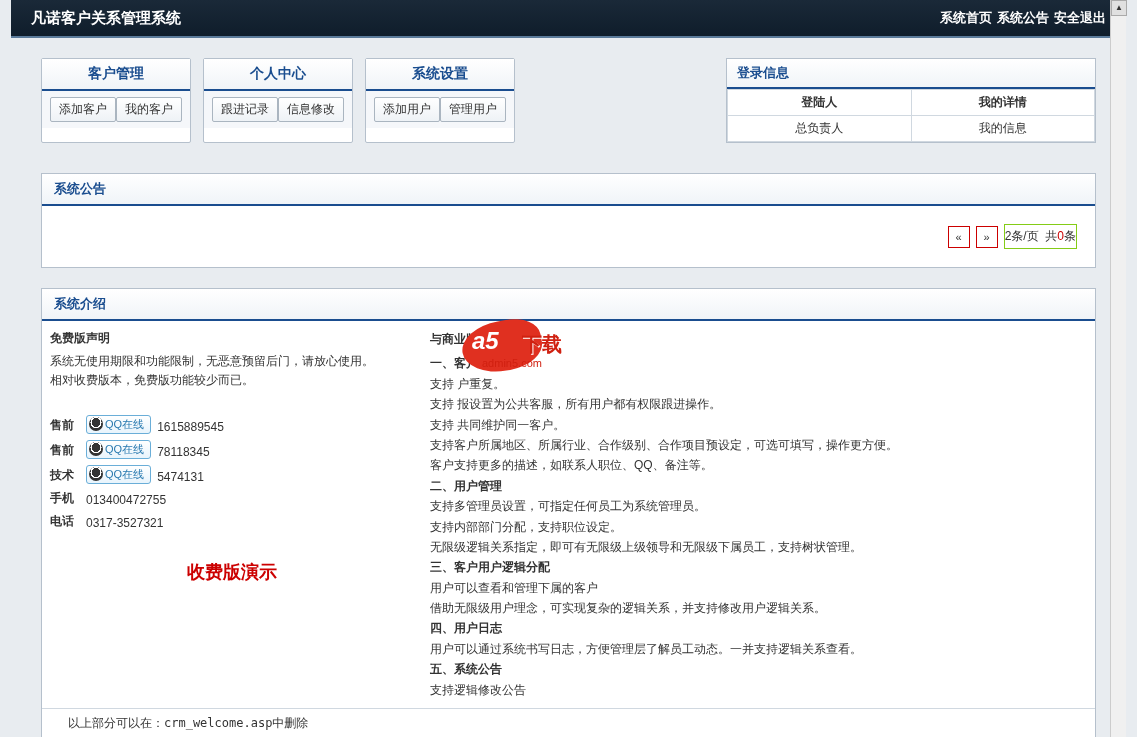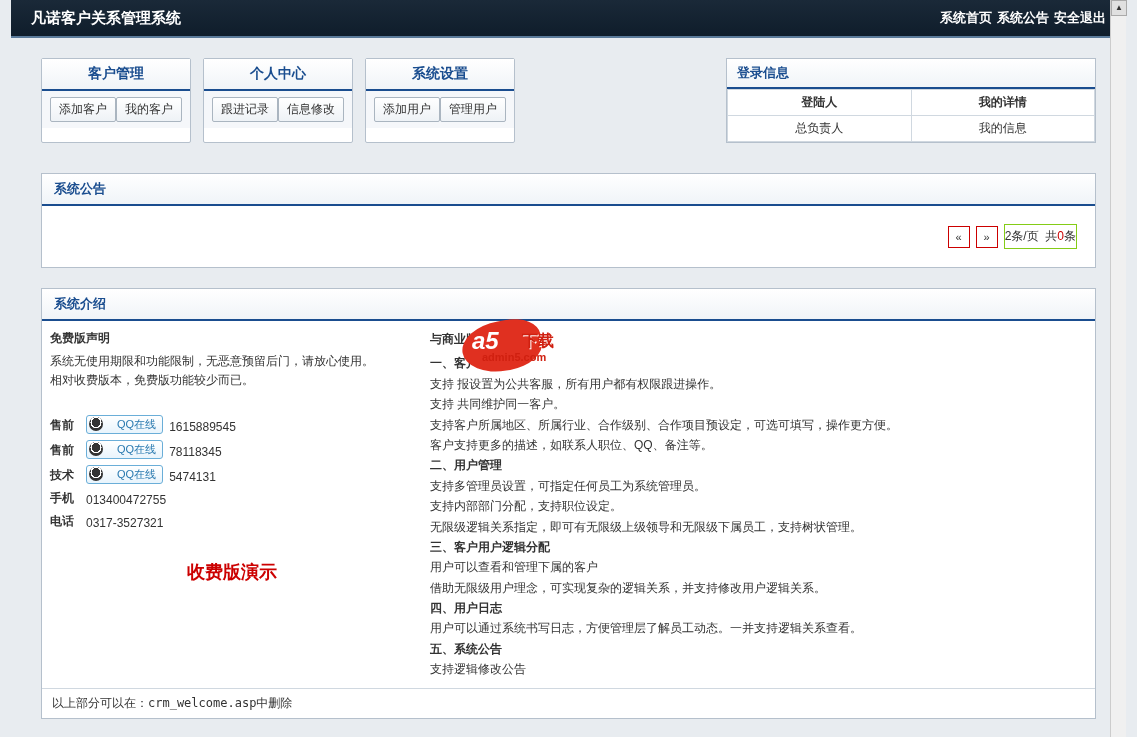--- a/index.html
+++ b/index.html
@@ -28,33 +28,33 @@
 .pager-btn { border: 1px solid #c00; width: 22px; height: 22px; display: flex; align-items: center; justify-content: center; cursor: pointer; background: #fff; color: #333; font-size: 11px; }
 .pager-text { border: 1px solid #84cc16; padding: 3px 0; font-size: 12px; }
 .pager-text .red { color: #c00; }
 .intro-body { display: flex; }
 .intro-left { width: 380px; padding: 8px; }
 .intro-right { flex: 1; padding: 8px; position: relative; }
 .intro-h { font-weight: bold; margin-bottom: 4px; }
 .intro-left p { line-height: 1.6; }
 .contact-row { display: flex; align-items: flex-end; gap: 6px; margin-top: 6px; }
 .contact-label { font-weight: bold; width: 30px; }
-.qq-badge { display: inline-flex; align-items: center; border: 1px solid #6aaed8; border-radius: 3px; background: linear-gradient(#fff,#e8f4fc); padding: 1px 6px 1px 2px; font-size: 11px; color: #2a7ab0; gap: 14px; }
+.qq-badge { display: inline-flex; align-items: center; border: 1px solid #6aaed8; border-radius: 3px; background: linear-gradient(#fff,#e8f4fc); padding: 1px 6px 1px 2px; font-size: 11px; color: #2a7ab0; gap: 2px; }
 .qq-icon { width: 14px; height: 14px; background: radial-gradient(circle at 50% 40%, #333 40%, #fff 41% 50%, #333 51%); border-radius: 50%; display: inline-block; }
 .demo-link { color: #c00; font-weight: bold; font-size: 18px; text-align: center; margin-top: 30px; cursor: pointer; }
 .intro-right p { line-height: 1.7; }
 .section-h { font-weight: bold; }
-.footer-note { padding: 6px 10px; border-top: 1px solid #d0d8e0; font-size: 12px; font-family: SimSun, monospace; }
+.footer-note { padding: 6px 26px; border-top: 1px solid #d0d8e0; font-size: 12px; font-family: SimSun, monospace; }
 .scrollbar { position: absolute; right: 0; top: 0; width: 16px; height: 100%; background: #f0f0f0; border-left: 1px solid #ccc; }
 .scroll-up { width: 16px; height: 16px; background: #e0e0e0; border: 1px solid #aaa; font-size: 8px; text-align: center; line-height: 14px; }
 .a5-logo { position: absolute; left: 40px; top: 0px; width: 130px; height: 55px; pointer-events: none; }
 .a5-red { position: absolute; left: 0; top: 0; width: 80px; height: 50px; background: #e03020; border-radius: 50% 40% 45% 50%; transform: rotate(-10deg); }
 .a5-text { position: absolute; left: 10px; top: 6px; color: #fff; font-weight: bold; font-size: 24px; font-style: italic; }
-.a5-dl { position: absolute; left: 60px; top: 10px; color: #d02010; font-weight: bold; font-size: 16px; text-shadow: 1px 1px 0 #fff; }
-.a5-domain { position: absolute; left: 20px; top: 30px; color: #d02010; font-size: 11px; font-weight: bold; }
+.a5-dl { position: absolute; left: 60px; top: 10px; color: #d02010; font-weight: bold; font-size: 20px; text-shadow: 1px 1px 0 #fff; }
+.a5-domain { position: absolute; left: 20px; top: 36px; color: #d02010; font-size: 11px; font-weight: normal; }
 </style>
 </head>
 <body>
 
 <div class="page">
   <div class="header">
     <div class="header-title">凡诺客户关系管理系统</div>
     <div class="header-nav">
       <a>系统首页</a>
       <a>系统公告</a>
@@ -157,20 +157,21 @@
           </div>
           <div class="contact-row">
             <span class="contact-label">电话</span>
             <span>0317-3527321</span>
           </div>
           <div class="demo-link">收费版演示</div>
         </div>
         <div class="intro-right">
           <p class="intro-h">与商业版差异</p>
           <p class="section-h">一、客户管理</p>
+          <p>支持                                       户重复。</p>
           <p>支持                                       报设置为公共客服，所有用户都有权限跟进操作。</p>
           <p>支持                              共同维护同一客户。</p>
           <p>支持客户所属地区、所属行业、合作级别、合作项目预设定，可选可填写，操作更方便。</p>
           <p>客户支持更多的描述，如联系人职位、QQ、备注等。</p>
           <p class="section-h">二、用户管理</p>
           <p>支持多管理员设置，可指定任何员工为系统管理员。</p>
           <p>支持内部部门分配，支持职位设定。</p>
           <p>无限级逻辑关系指定，即可有无限级上级领导和无限级下属员工，支持树状管理。</p>
           <p class="section-h">三、客户用户逻辑分配</p>
           <p>用户可以查看和管理下属的客户</p>

